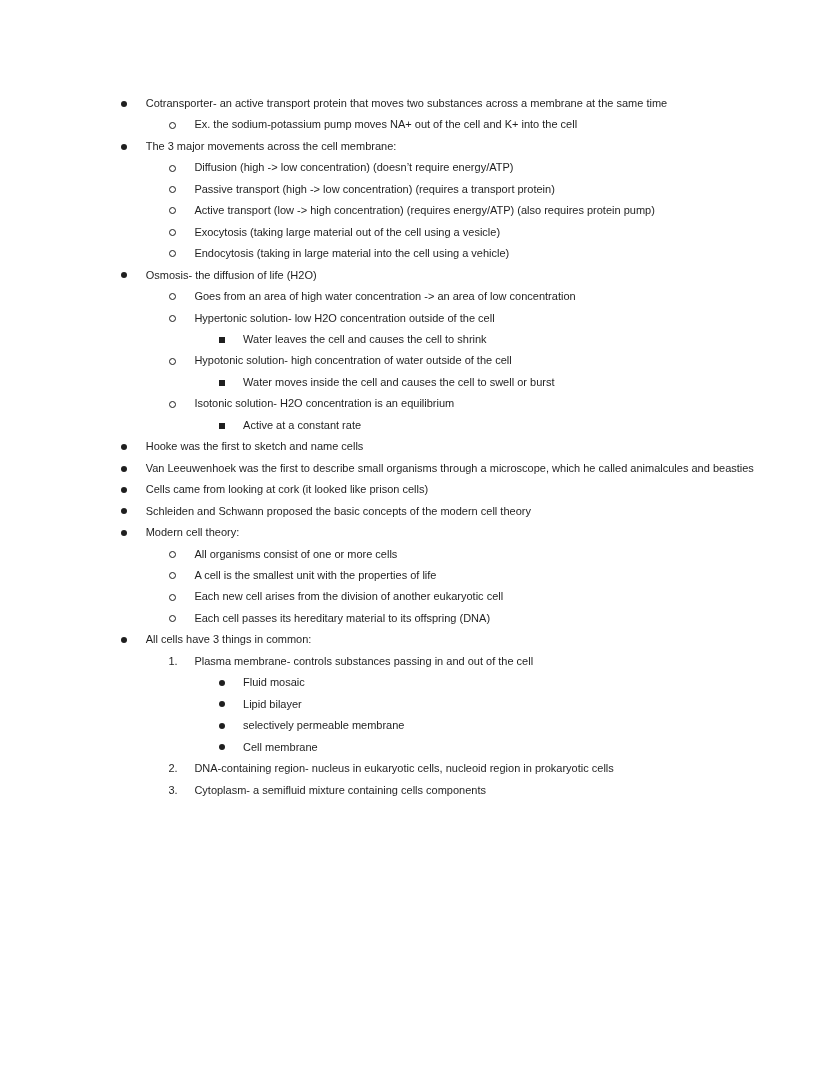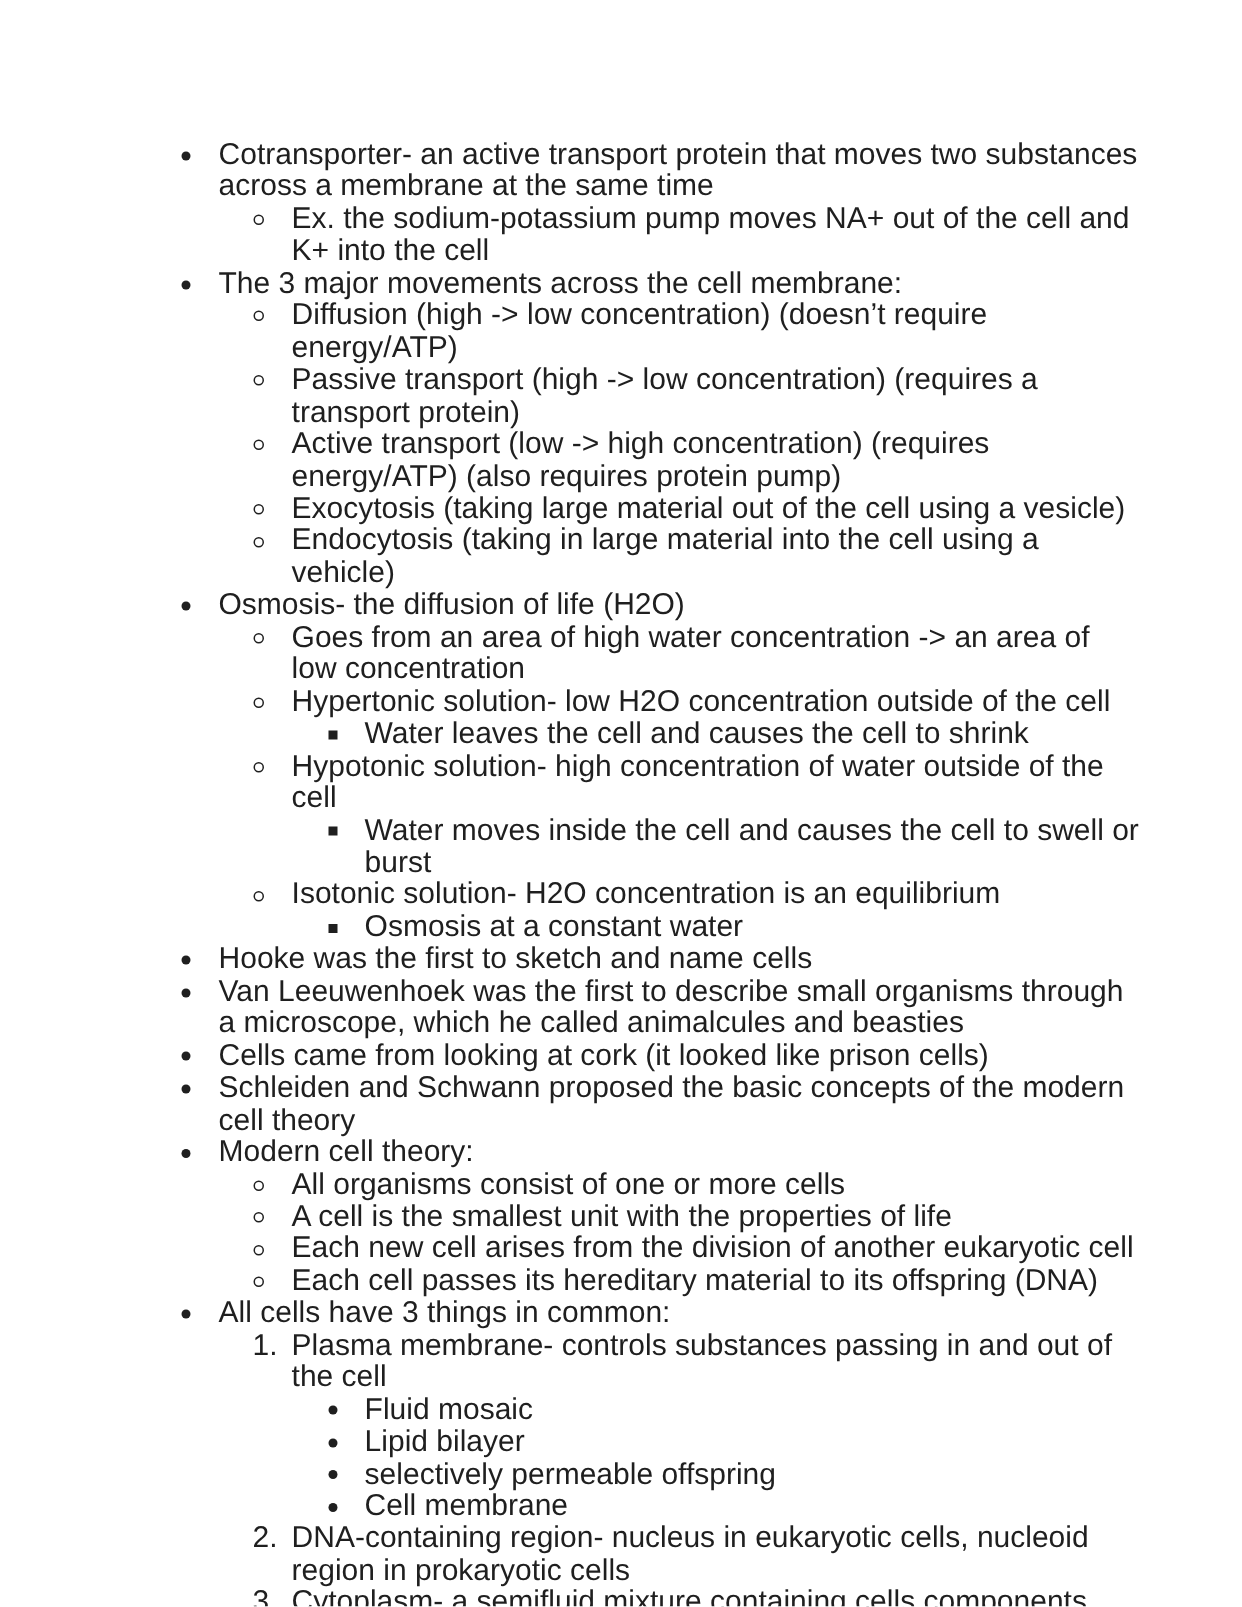--- a/index.html
+++ b/index.html
@@ -8,21 +8,21 @@
     background: #ffffff;
   }
   .page {
     position: relative;
     width: 828px;
     height: 1071px;
     box-sizing: border-box;
     background: #ffffff;
     padding: 93px 67px 0 97px;
     font-family: "Liberation Sans", "DejaVu Sans", sans-serif;
-    font-size: 20px;
+    font-size: 11px;
     line-height: 21.45px;
     color: #1f1f1f;
     overflow: hidden;
   }
   ul.notes-list {
     list-style: none;
     margin: 0;
     padding: 0 0 0 48.7px;
   }
   li.note-item {
@@ -136,21 +136,21 @@
                   <span class="li-text">Water moves inside the cell and causes the cell to swell or burst</span>
                 </li>
               </ul>
             </li>
             <li class="note-item">
               <span class="marker circle"></span>
               <span class="li-text">Isotonic solution- H2O concentration is an equilibrium</span>
               <ul class="notes-list">
                 <li class="note-item">
                   <span class="marker square"></span>
-                  <span class="li-text">Osmosis at a constant water</span>
+                  <span class="li-text">Active at a constant rate</span>
                 </li>
               </ul>
             </li>
           </ul>
         </li>
         <li class="note-item">
           <span class="marker disc"></span>
           <span class="li-text">Hooke was the first to sketch and name cells</span>
         </li>
         <li class="note-item">
@@ -198,21 +198,21 @@
                 <li class="note-item">
                   <span class="marker disc"></span>
                   <span class="li-text">Fluid mosaic</span>
                 </li>
                 <li class="note-item">
                   <span class="marker disc"></span>
                   <span class="li-text">Lipid bilayer</span>
                 </li>
                 <li class="note-item">
                   <span class="marker disc"></span>
-                  <span class="li-text">selectively permeable offspring</span>
+                  <span class="li-text">selectively permeable membrane</span>
                 </li>
                 <li class="note-item">
                   <span class="marker disc"></span>
                   <span class="li-text">Cell membrane</span>
                 </li>
               </ul>
             </li>
             <li class="note-item">
               <span class="marker number">2.</span>
               <span class="li-text">DNA-containing region- nucleus in eukaryotic cells, nucleoid region in prokaryotic cells</span>

